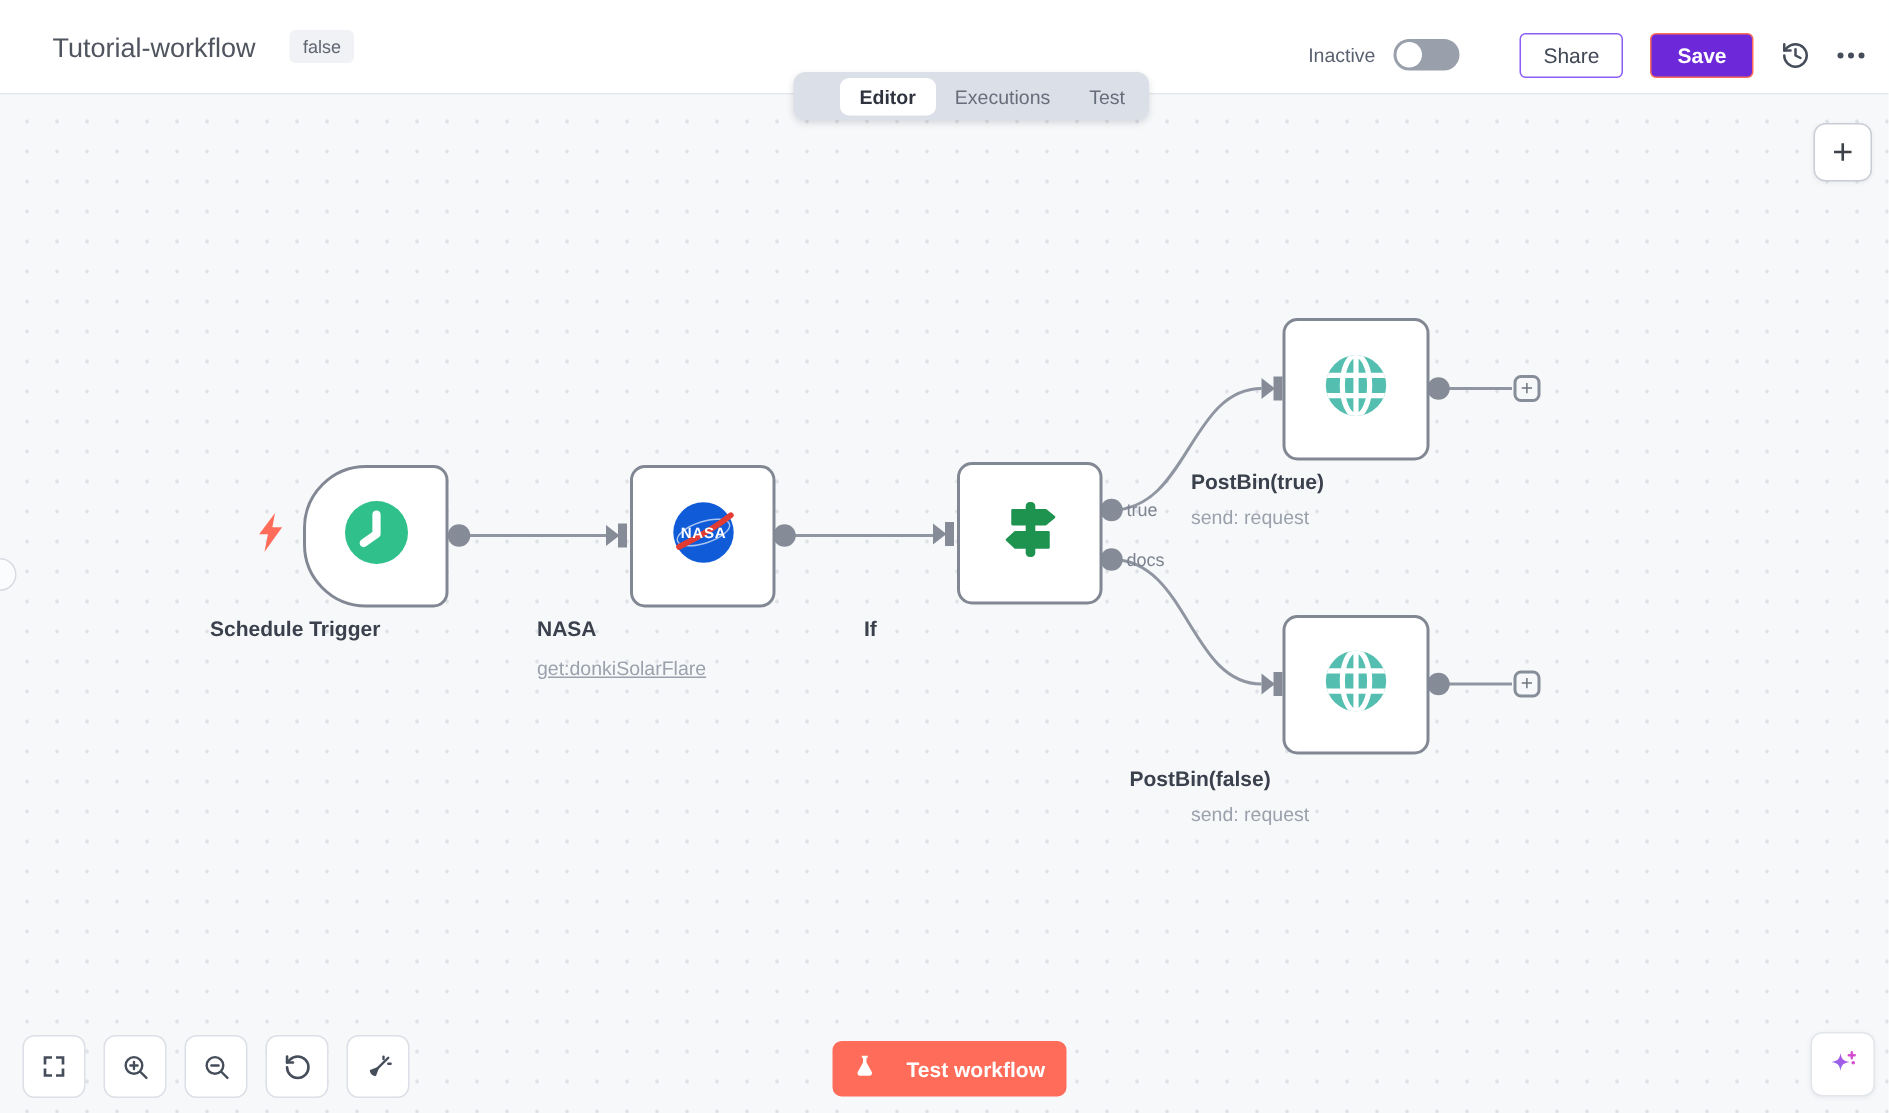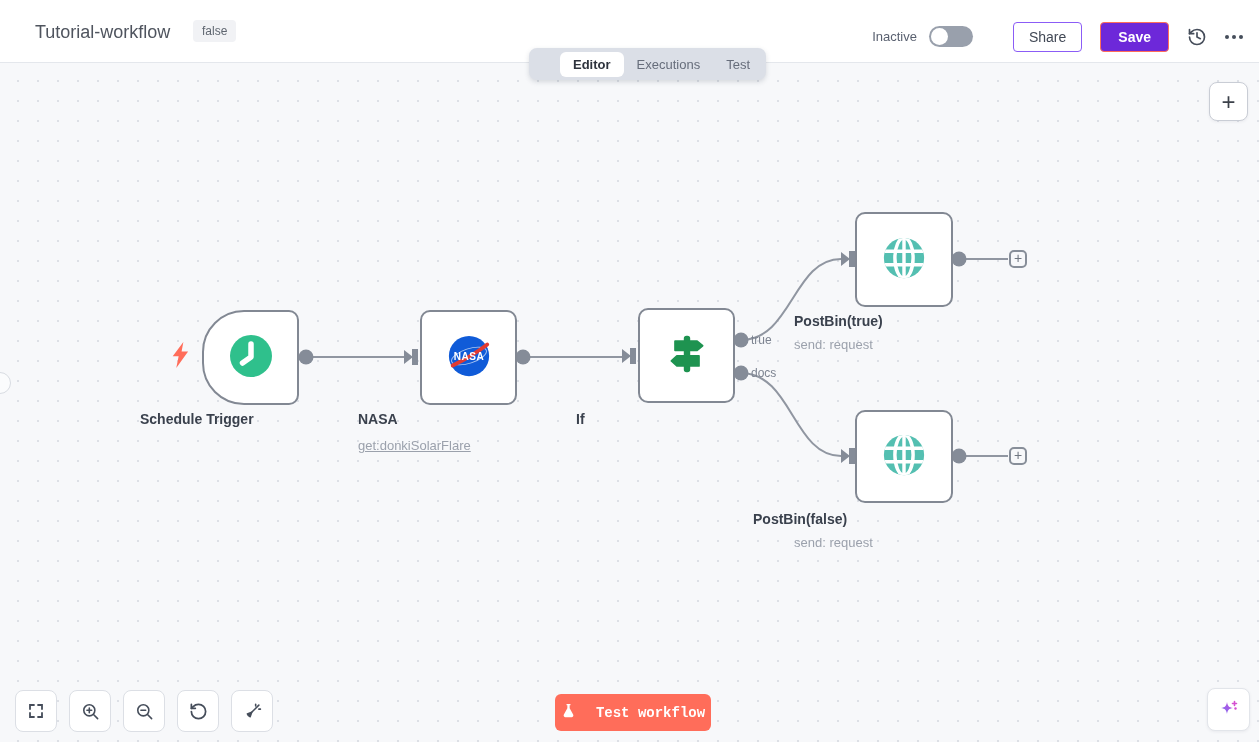--- a/index.html
+++ b/index.html
@@ -74,21 +74,21 @@
   
   .zoom-toolbar { position:absolute; left:15px; top:627px; display:flex;
     gap:12px; z-index:3; }
   .tool-btn { width:42px; height:42px; background:#fff;
     border:1px solid #dcdfe5; border-radius:8px; display:flex;
     align-items:center; justify-content:center; cursor:pointer; }
   .test-btn { position:absolute; left:555px; top:631px; width:156px;
     height:37px; background:#ff6d5a; border:none; border-radius:6px;
     color:#fff; font-size:14px; font-weight:700; display:flex; gap:20px;
     align-items:center; justify-content:center; cursor:pointer; z-index:3;
-    font-family:Liberation Mono, monospace; }
+    font-family:Liberation Sans, sans-serif; }
   .assistant-btn { position:absolute; left:1207px; top:625px; width:43px;
     height:43px; background:#fff; border:1px solid #e2e5ea; border-radius:8px;
     display:flex; align-items:center; justify-content:center; cursor:pointer;
     z-index:3; box-shadow:0 1px 3px rgba(60,70,90,.08); }
 </style>
 </head>
 <body>
 
 <div class="header">
   <div class="wf-title">Tutorial-workflow</div>

